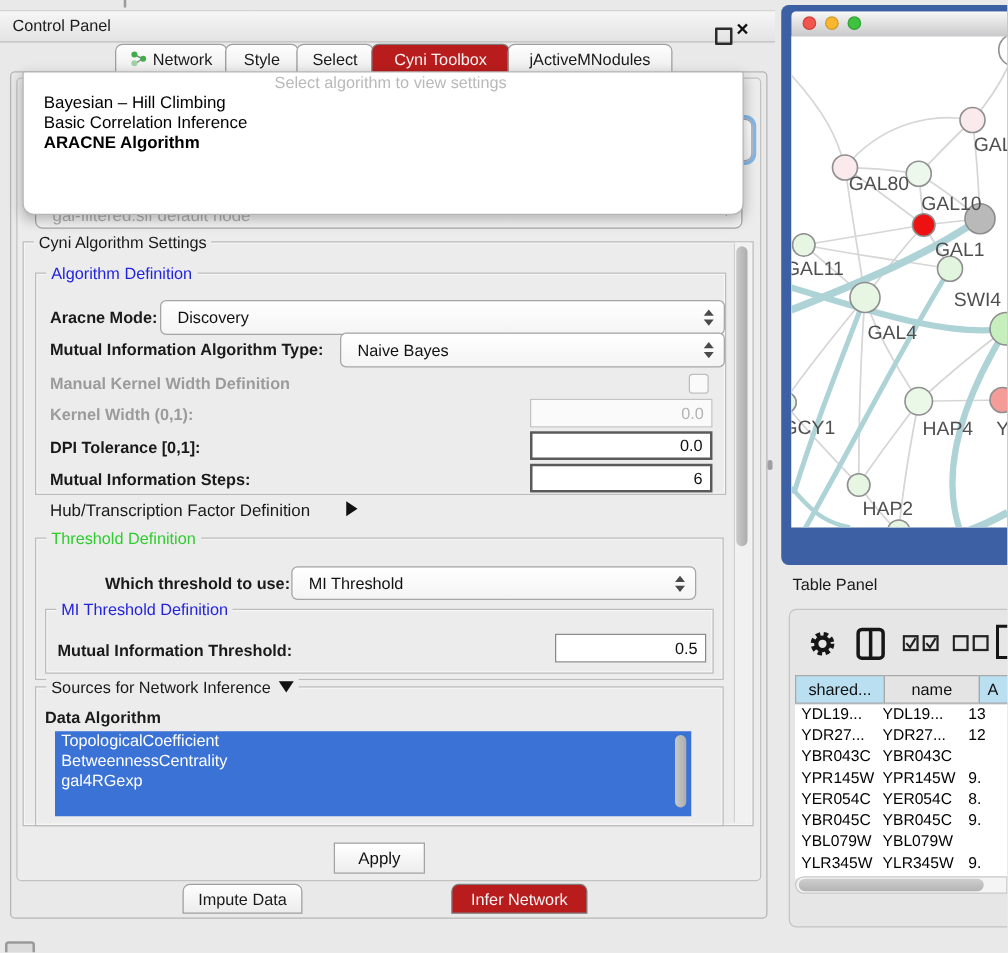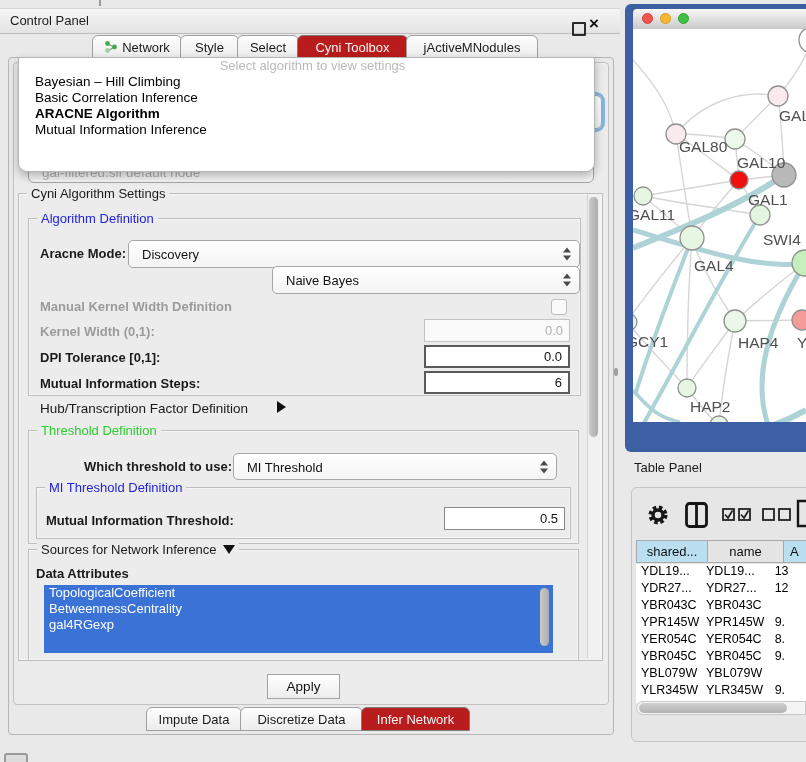--- a/index.html
+++ b/index.html
@@ -124,21 +124,20 @@
         <i class="u"></i>
         <i class="d"></i>
       </span>
   </div>
 
   <div class="popup">
     <div class="ph">Select algorithm to view settings</div>
     <div class="it">Bayesian – Hill Climbing</div>
     <div class="it">Basic Correlation Inference</div>
     <div class="it sel">ARACNE Algorithm</div>
-    <div class="it">Mutual Information Inference</div>
   </div>
 
   <div class="fs" style="left:18px;top:193px;width:583px;height:466px;">
     <span class="legend">
         <span>Cyni Algorithm Settings</span>
       </span>
   </div>
 
   <div class="fs" style="left:28px;top:218px;width:551px;height:176px;">
     <span class="legend blue">
@@ -148,20 +147,21 @@
 
   <span class="lbl b" style="left:40px;top:246px;">Aracne Mode:</span>
   <div class="combo" style="left:128px;top:240px;width:450px;height:26px;">
     <span class="txt">Discovery</span>
     <span class="arrows">
         <i class="u"></i>
         <i class="d"></i>
       </span>
   </div>
 
+  <span class="lbl b" style="left:40px;top:272px;">Mutual Information Algorithm Type:</span>
   <div class="combo" style="left:272px;top:266px;width:306px;height:26px;">
     <span class="txt">Naive Bayes</span>
     <span class="arrows">
         <i class="u"></i>
         <i class="d"></i>
       </span>
   </div>
 
   <span class="lbl dis" style="left:40px;top:299px;">Manual Kernel Width Definition</span>
   <span class="checkbox" style="left:551px;top:299px;"></span>
@@ -206,40 +206,37 @@
   <div class="numfield" style="left:444px;top:507px;width:121px;height:23px;border-width:1px;border-color:#8a8a8a;">
     <span>0.5</span>
   </div>
 
   <div class="fs" style="left:28px;top:549px;width:549px;height:110px;">
     <span class="legend">
       <span>Sources for Network Inference</span>
       <span class="tri-d"></span>
     </span>
   </div>
-  <span class="lbl b" style="left:36px;top:566px;">Data Attributes</span>
+  <span class="lbl b" style="left:36px;top:566px;">Data Algorithm</span>
   <div class="attr-list">
     <div class="li">TopologicalCoefficient</div>
     <div class="li">BetweennessCentrality</div>
     <div class="li">gal4RGexp</div>
   </div>
   <div class="vthumb" style="left:540px;top:588px;width:9px;height:58px;"></div>
 
   <div class="vtrack" style="left:587px;top:194px;width:13px;height:464px;"></div>
   <div class="vthumb" style="left:589px;top:197px;width:9px;height:240px;"></div>
 
   <div class="btn" style="left:267px;top:674px;width:71px;height:23px;">
     <span>Apply</span>
   </div>
 
   <div class="tab" style="left:146px;width:94px;top:707px;">
     <span>Impute Data</span>
-  </div>
-  <div class="tab" style="left:240px;width:121px;top:707px;">
-    <span>Discretize Data</span>
   </div>
   <div class="tab sel" style="left:361px;width:107px;top:707px;">
     <span>Infer Network</span>
   </div>
 
   <div class="abs" style="left:614px;top:368px;width:4px;height:8px;background:#9f9f9f;border-radius:2px;"></div>
   <div class="abs" style="left:4px;top:753px;width:20px;height:12px;border:2px solid #9a9a9a;border-radius:3px;background:#dcdcdc;"></div>
 
   <div class="netwin">
     <div class="net-titlebar">

